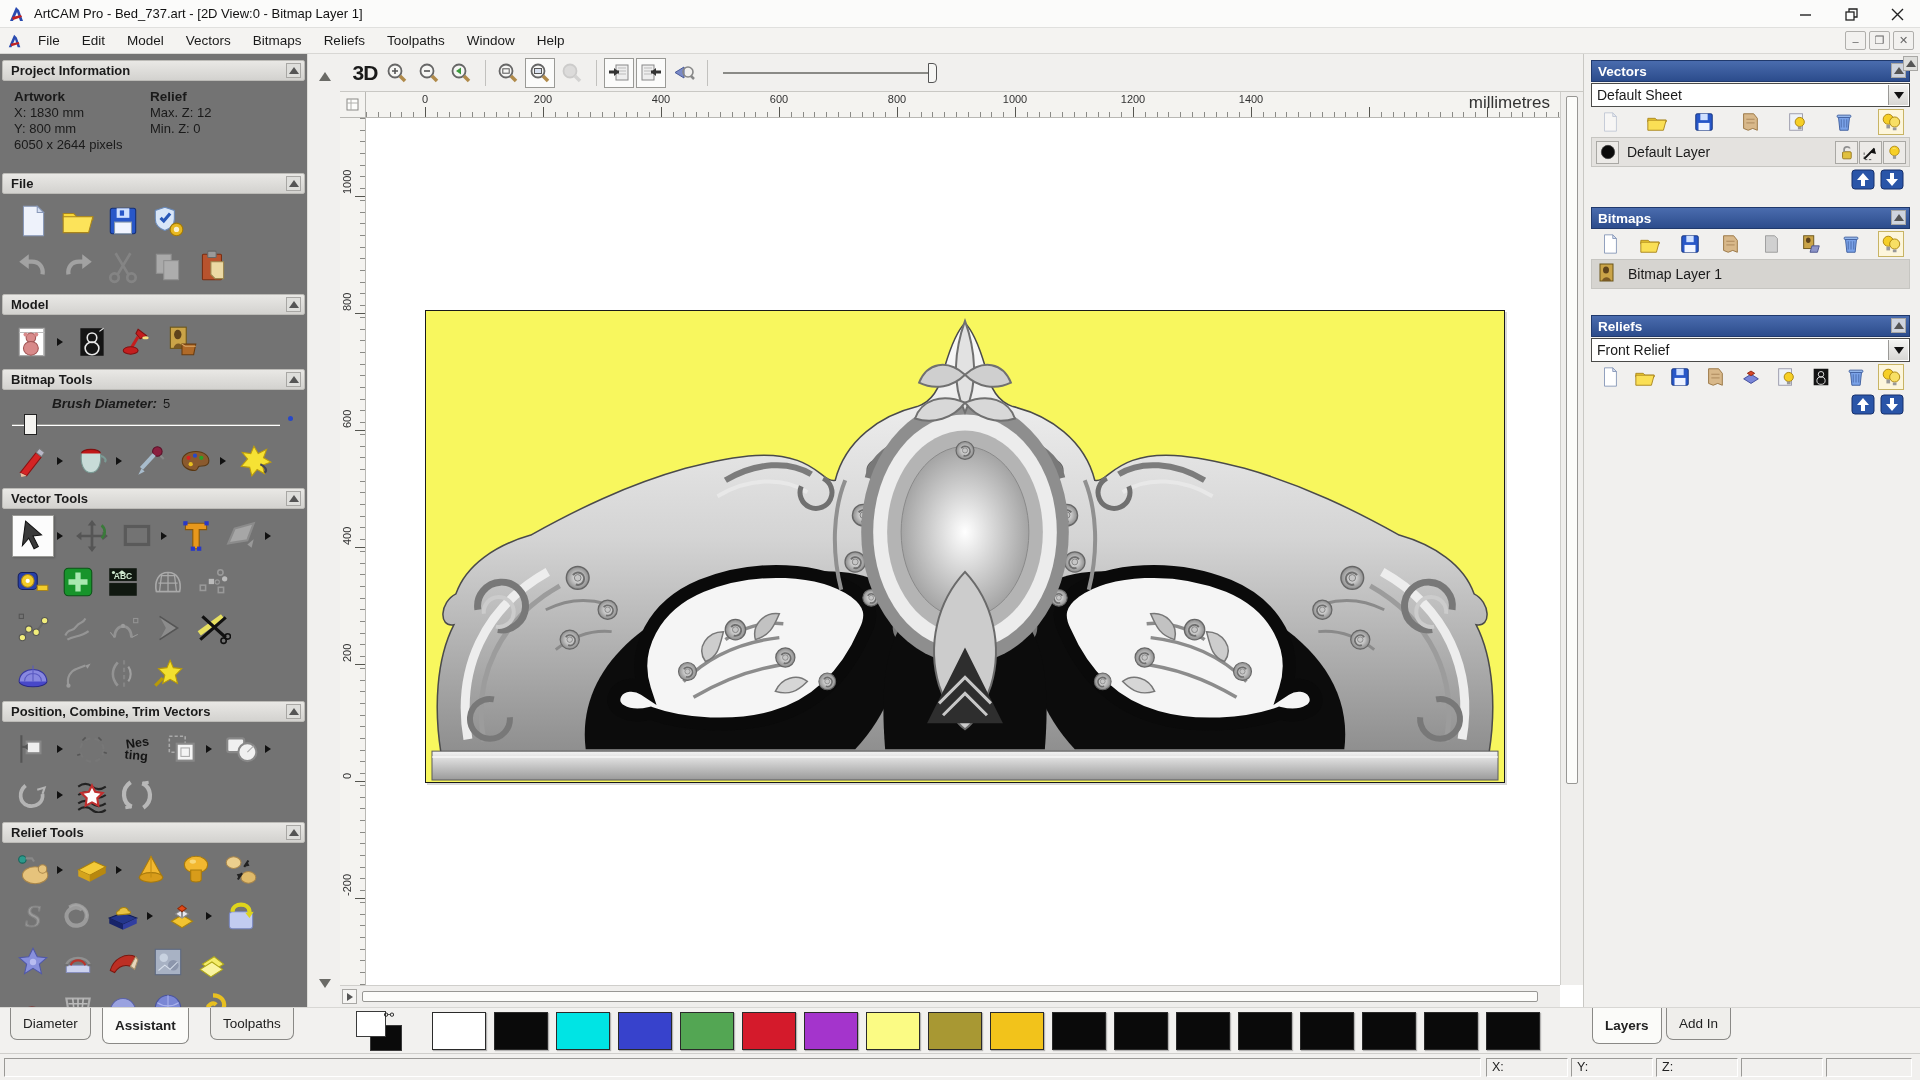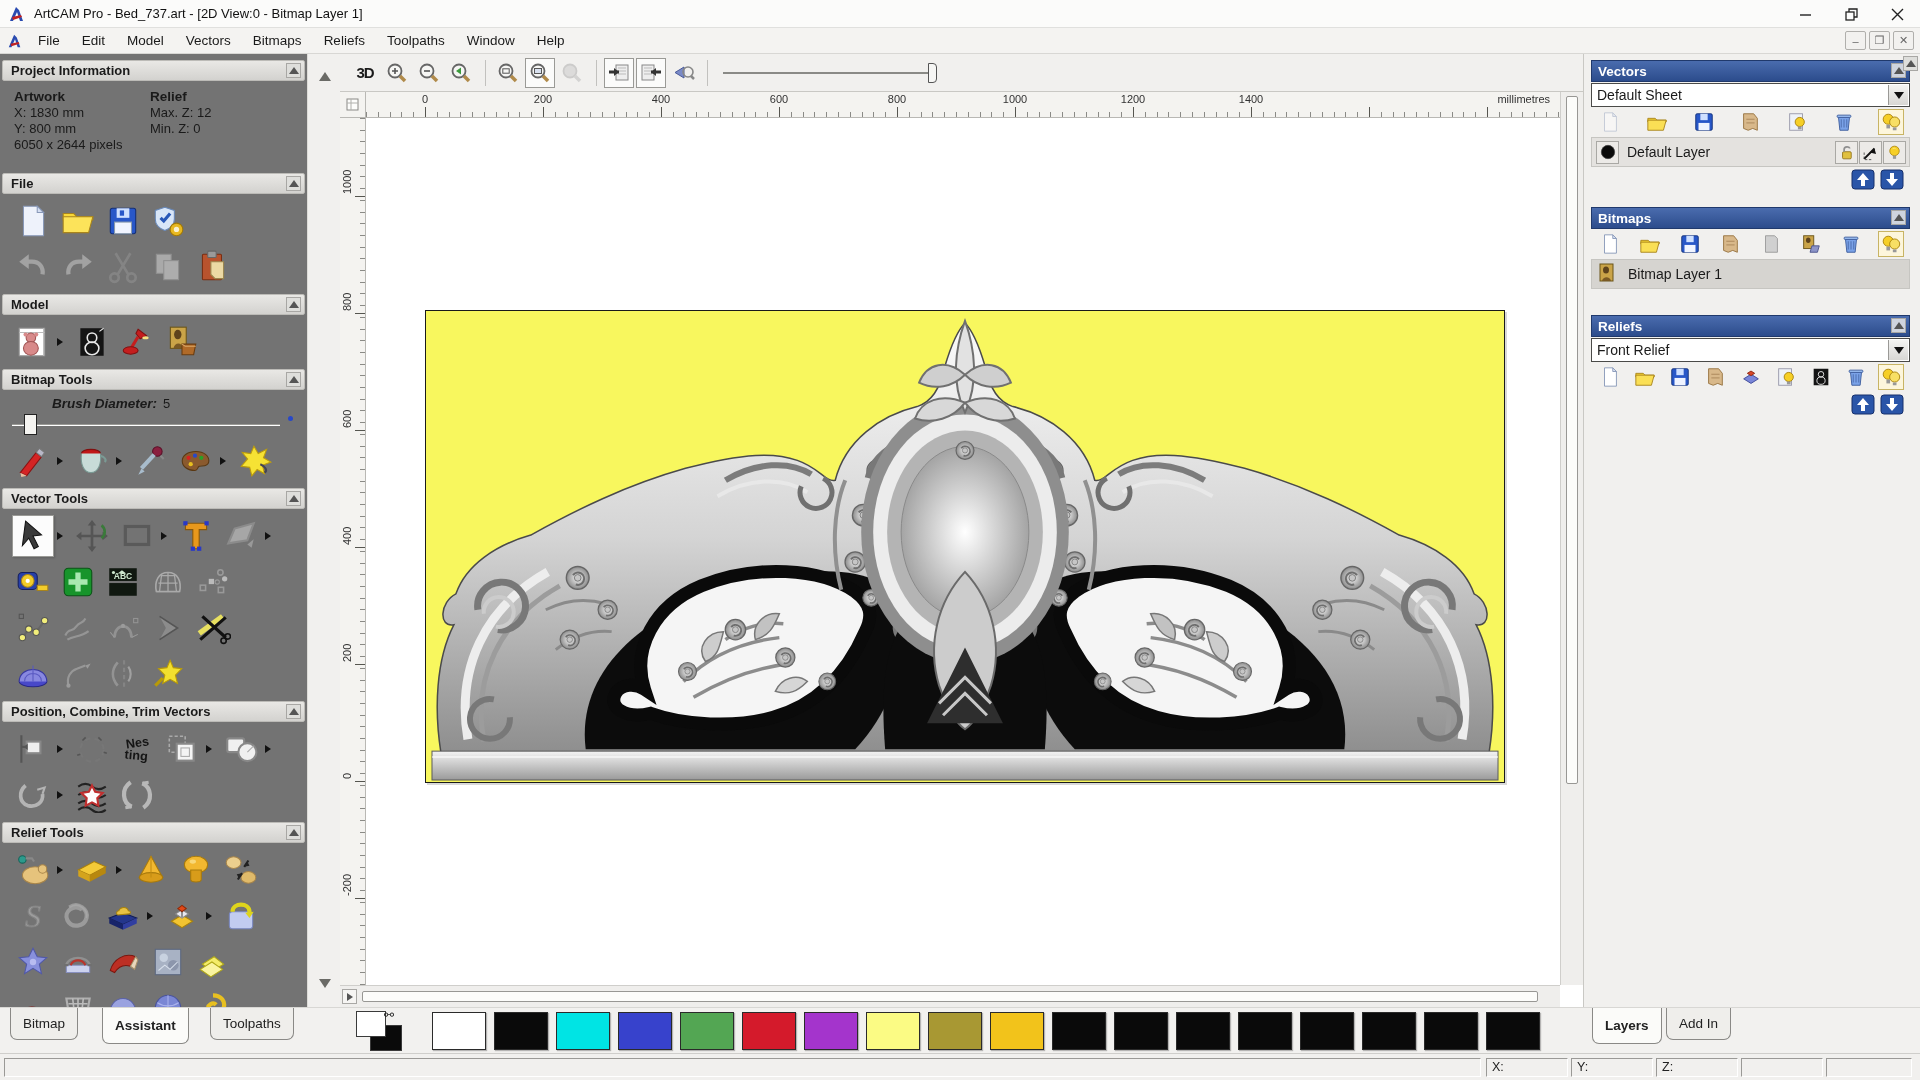--- a/index.html
+++ b/index.html
@@ -59,36 +59,36 @@
   .sc-arrow.down:after { content:""; border:6px solid transparent; border-top:9px solid #6a6a66; margin-bottom:-7px; }
 
   
   #canvas { position:absolute; left:340px; top:54px; width:1243px; height:953px; background:#fff; }
   #cv-toolbar { position:absolute; left:0; top:0; width:1243px; height:38px; background:#f1f0ee;
     border-bottom:1px solid #c9c8c4; display:flex; align-items:center; padding-left:10px; }
   .cbtn { width:30px; height:30px; display:flex; align-items:center; justify-content:center;
     border:1px solid transparent; margin-right:2px; }
   .cbtn.pressed { background:#fbfbfa; border:1px solid #9a9a96; }
   .cbtn.disabled { opacity:.5; filter:grayscale(1); }
-  .cbtn .lbl3d { font-weight:bold; font-size:15px; letter-spacing:-1px;text-align:right; }
+  .cbtn .lbl3d { font-weight:bold; font-size:21px; letter-spacing:-1px;text-align:right; }
   .csep { width:1px; height:26px; background:#c2c1be; margin:0 7px; }
   #cv-slider { position:relative; width:230px; height:30px; margin-left:8px; }
   #cv-slider .line { position:absolute; left:0; top:14px; width:205px; height:2px; background:#8a8a86; }
   #cv-slider .hnd { position:absolute; left:205px; top:5px; width:9px; height:20px; background:#f6f6f4;
     border:1.5px solid #555; border-radius:0 4px 4px 0; }
   #ruler-corner { position:absolute; left:0; top:38px; width:26px; height:26px; background:#f4f3f0;
     border-right:1px solid #b9b8b4; border-bottom:1px solid #b9b8b4; display:flex; align-items:center; justify-content:center; }
   #hruler { position:absolute; left:26px; top:38px; width:1194px; height:26px; background:#f4f3f0;
     border-bottom:1px solid #b9b8b4; overflow:hidden; }
   #hruler .minor { position:absolute; left:0; bottom:0; height:5px; width:100%;
     background:repeating-linear-gradient(to right,#8a8a86 0 1px,transparent 1px 11.8px); }
   #hruler .major { position:absolute; left:59px; bottom:0; height:10px; width:100%;
     background:repeating-linear-gradient(to right,#55554f 0 1px,transparent 1px 118px); }
   #hruler .hl { position:absolute; top:1px; font-size:11px; color:#333; transform:translateX(-50%); }
-  #hruler .unit { position:absolute; right:10px; top:1px; font-size:11px; color:#333; }
+  #hruler .unit { position:absolute; right:10px; top:1px; font-size:17px; color:#333; }
   #vruler { position:absolute; left:0; top:64px; width:26px; height:867px; background:#f4f3f0;
     border-right:1px solid #b9b8b4; overflow:hidden; }
   #vruler .minor { position:absolute; top:0; right:0; width:5px; height:100%;
     background:repeating-linear-gradient(to bottom,#8a8a86 0 1px,transparent 1px 11.7px); }
   #vruler .major { position:absolute; top:78px; right:0; width:10px; height:100%;
     background:repeating-linear-gradient(to bottom,#55554f 0 1px,transparent 1px 117px); }
   #vruler .vl { position:absolute; left:1px; font-size:11px; color:#333;
     transform:rotate(-90deg) translateX(50%); transform-origin:center; width:12px; white-space:nowrap; }
   #view { position:absolute; left:26px; top:64px; width:1194px; height:867px; background:#ffffff; }
   #model-rect { position:absolute; left:59px; top:192px; width:1080px; height:473px;
@@ -1203,21 +1203,21 @@
             <rect x="1" y="1" width="22" height="19" rx="3" fill="#2a55a8" stroke="#16306c"></rect>
             <path d="M12 17l-6-7h4V4h4v6h4z" fill="#fff"></path>
           </svg></span>
       </div>
     </div>
 </div>
 <div id="rp-scrolltop"></div>
 
 <div id="bottom-band">
   <div id="left-tabs">
-      <div class="btab" style="left: 10px;">Bitmap</div>
+      <div class="btab" style="left: 10px;">Diameter</div>
       <div class="btab active" style="left: 102px;">Assistant</div>
       <div class="btab" style="left: 210px;">Toolpaths</div>
     </div>
   <div id="color-indicator">
     <div id="ci-front"></div>
     <div id="ci-back"></div>
     <div id="ci-link">⚯</div>
   </div>
   <div id="palette">
       <div class="swatch" style="background: rgb(255, 255, 255);"></div>

